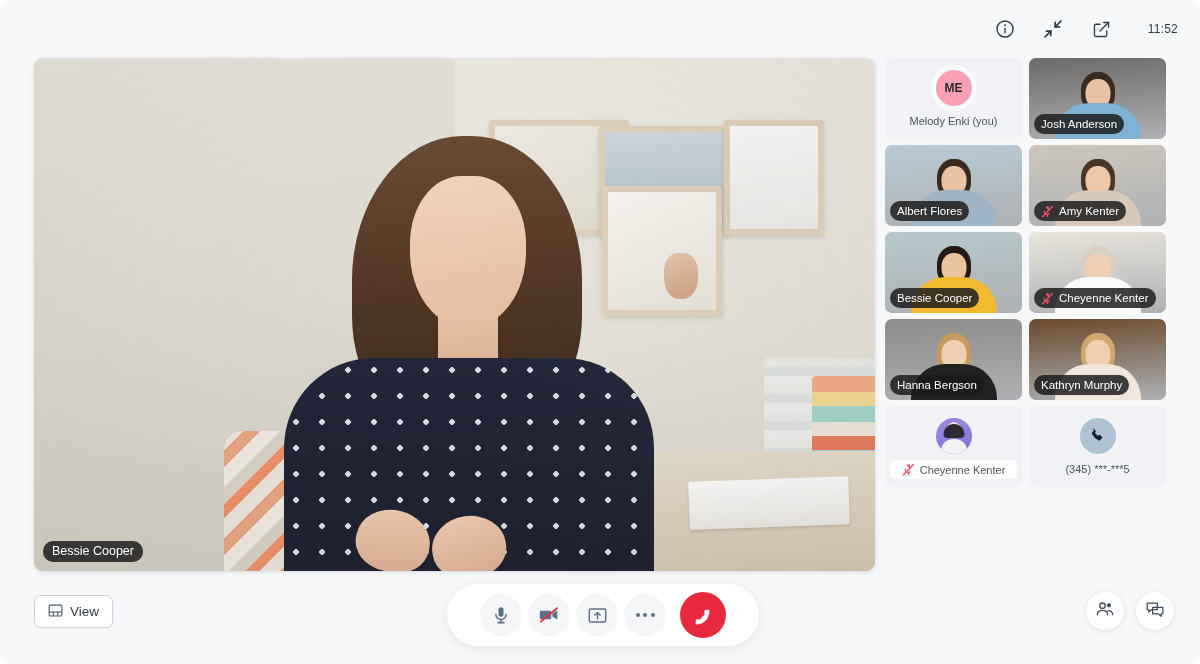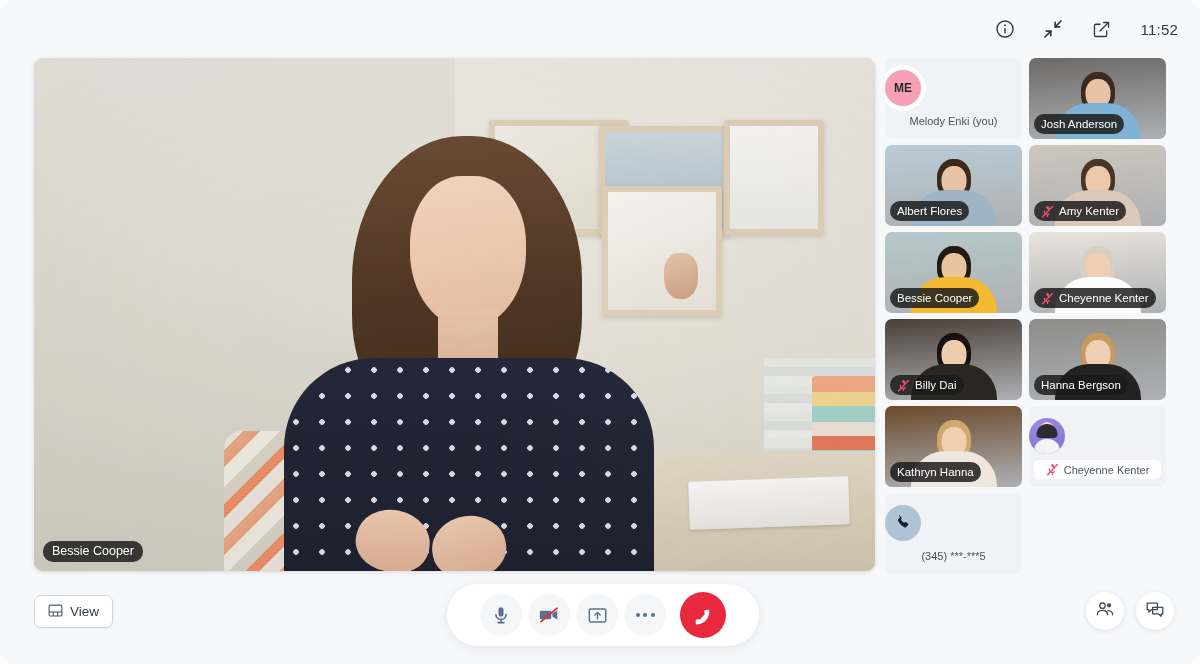--- a/index.html
+++ b/index.html
@@ -23,21 +23,21 @@
     display: flex; align-items: center; justify-content: flex-end;
     padding-right: 22px; gap: 22px;
   }
   .tb-icon {
     width: 26px; height: 26px;
     display: flex; align-items: center; justify-content: center;
     color: #2f3b47; cursor: pointer;
   }
   .tb-icon svg { display: block; }
   #clock {
-    font-size: 15px; color: #2f3b47; letter-spacing: .2px;
+    font-size: 12px; color: #2f3b47; letter-spacing: .2px;
     min-width: 42px; text-align: right;
   }
 
   
   #stage {
     position: absolute; left: 34px; top: 58px;
     width: 841px; height: 513px;
     border-radius: 9px; overflow: hidden;
     background: #cfcabf;
     box-shadow: 0 1px 4px rgba(40,50,60,.16);
@@ -167,21 +167,21 @@
   }
   .tile {
     position: relative; border-radius: 7px; overflow: hidden;
     background: #dfe2e6;
     cursor: pointer;
   }
   .tile.avatarcard { background: #f0f2f5; }
 
   .avatar-wrap {
     position: absolute; left: 0; right: 0; top: 12px;
-    display: flex; 
+    display: flex; justify-content: center;
   }
   .avatar {
     width: 36px; height: 36px; border-radius: 50%;
     display: flex; align-items: center; justify-content: center;
     font-size: 12px; font-weight: bold; color: #2b2b2b;
   }
   .avatar.me { background: #f8a0b5; box-shadow: 0 0 0 5px rgba(255,255,255,.75); }
   .avatar.photo {
     background: radial-gradient(circle at 50% 34%, #f0ddd0 0 26%, transparent 27%),
                 linear-gradient(160deg,#9d8be0,#8271d6);
@@ -396,57 +396,38 @@
               <path d="M4 7.6a4 4 0 0 0 6 3.4"></path>
               <line x1="8" y1="11.8" x2="8" y2="14"></line>
               <line x1="2" y1="14.4" x2="14" y2="1.8" stroke-width="1.8"></line>
             </svg>
           </span>
           <span>Cheyenne Kenter</span>
         </div>
       </div>
       <div class="tile">
         <div class="ph">
-          <div class="bg" style="background:linear-gradient(175deg,#4a3f38,rgba(0,0,0,.22))"></div>
-          <div class="head" style="top:14px;width:34px;height:40px;background:#171210"></div>
-          <div class="head" style="top:21px;width:25px;height:29px;border-radius:46%;background:#edcdae"></div>
-          <div class="torso" style="width:86px;height:36px;background:#2a2622"></div>
-        </div>
-        <div class="namechip">
-          <span>
-            <svg class="mic-off" viewBox="0 0 16 16" fill="none" stroke="#f0506e" stroke-width="1.6" stroke-linecap="round">
-              <path d="M6.1 3.1a1.9 1.9 0 0 1 3.8 0v4.2" fill="#f0506e" stroke="none"></path>
-              <path d="M4 7.6a4 4 0 0 0 6 3.4"></path>
-              <line x1="8" y1="11.8" x2="8" y2="14"></line>
-              <line x1="2" y1="14.4" x2="14" y2="1.8" stroke-width="1.8"></line>
-            </svg>
-          </span>
-          <span>Billy Dai</span>
-        </div>
-      </div>
-      <div class="tile">
-        <div class="ph">
           <div class="bg" style="background:linear-gradient(175deg,#8d8c8a,rgba(0,0,0,.22))"></div>
           <div class="head" style="top:14px;width:34px;height:40px;background:#c79a5e"></div>
           <div class="head" style="top:21px;width:25px;height:29px;border-radius:46%;background:#f0d0b4"></div>
           <div class="torso" style="width:86px;height:36px;background:#222222"></div>
         </div>
         <div class="namechip">
           <span>Hanna Bergson</span>
         </div>
       </div>
       <div class="tile">
         <div class="ph">
           <div class="bg" style="background:linear-gradient(175deg,#6b4a2c,rgba(0,0,0,.22))"></div>
           <div class="head" style="top:14px;width:34px;height:40px;background:#cfa86e"></div>
           <div class="head" style="top:21px;width:25px;height:29px;border-radius:46%;background:#f0cfb1"></div>
           <div class="torso" style="width:86px;height:36px;background:#efe7dd"></div>
         </div>
         <div class="namechip">
-          <span>Kathryn Hanna</span>
+          <span>Kathryn Murphy</span>
         </div>
       </div>
       <div class="tile avatarcard">
         <div class="avatar-wrap">
           <div class="avatar photo"></div>
         </div>
         <div class="card-label boxed">
           <span>
             <svg class="mic-off" viewBox="0 0 16 16" fill="none" stroke="#f0506e" stroke-width="1.6" stroke-linecap="round">
               <path d="M6.1 3.1a1.9 1.9 0 0 1 3.8 0v4.2" fill="#f0506e" stroke="none"></path>

